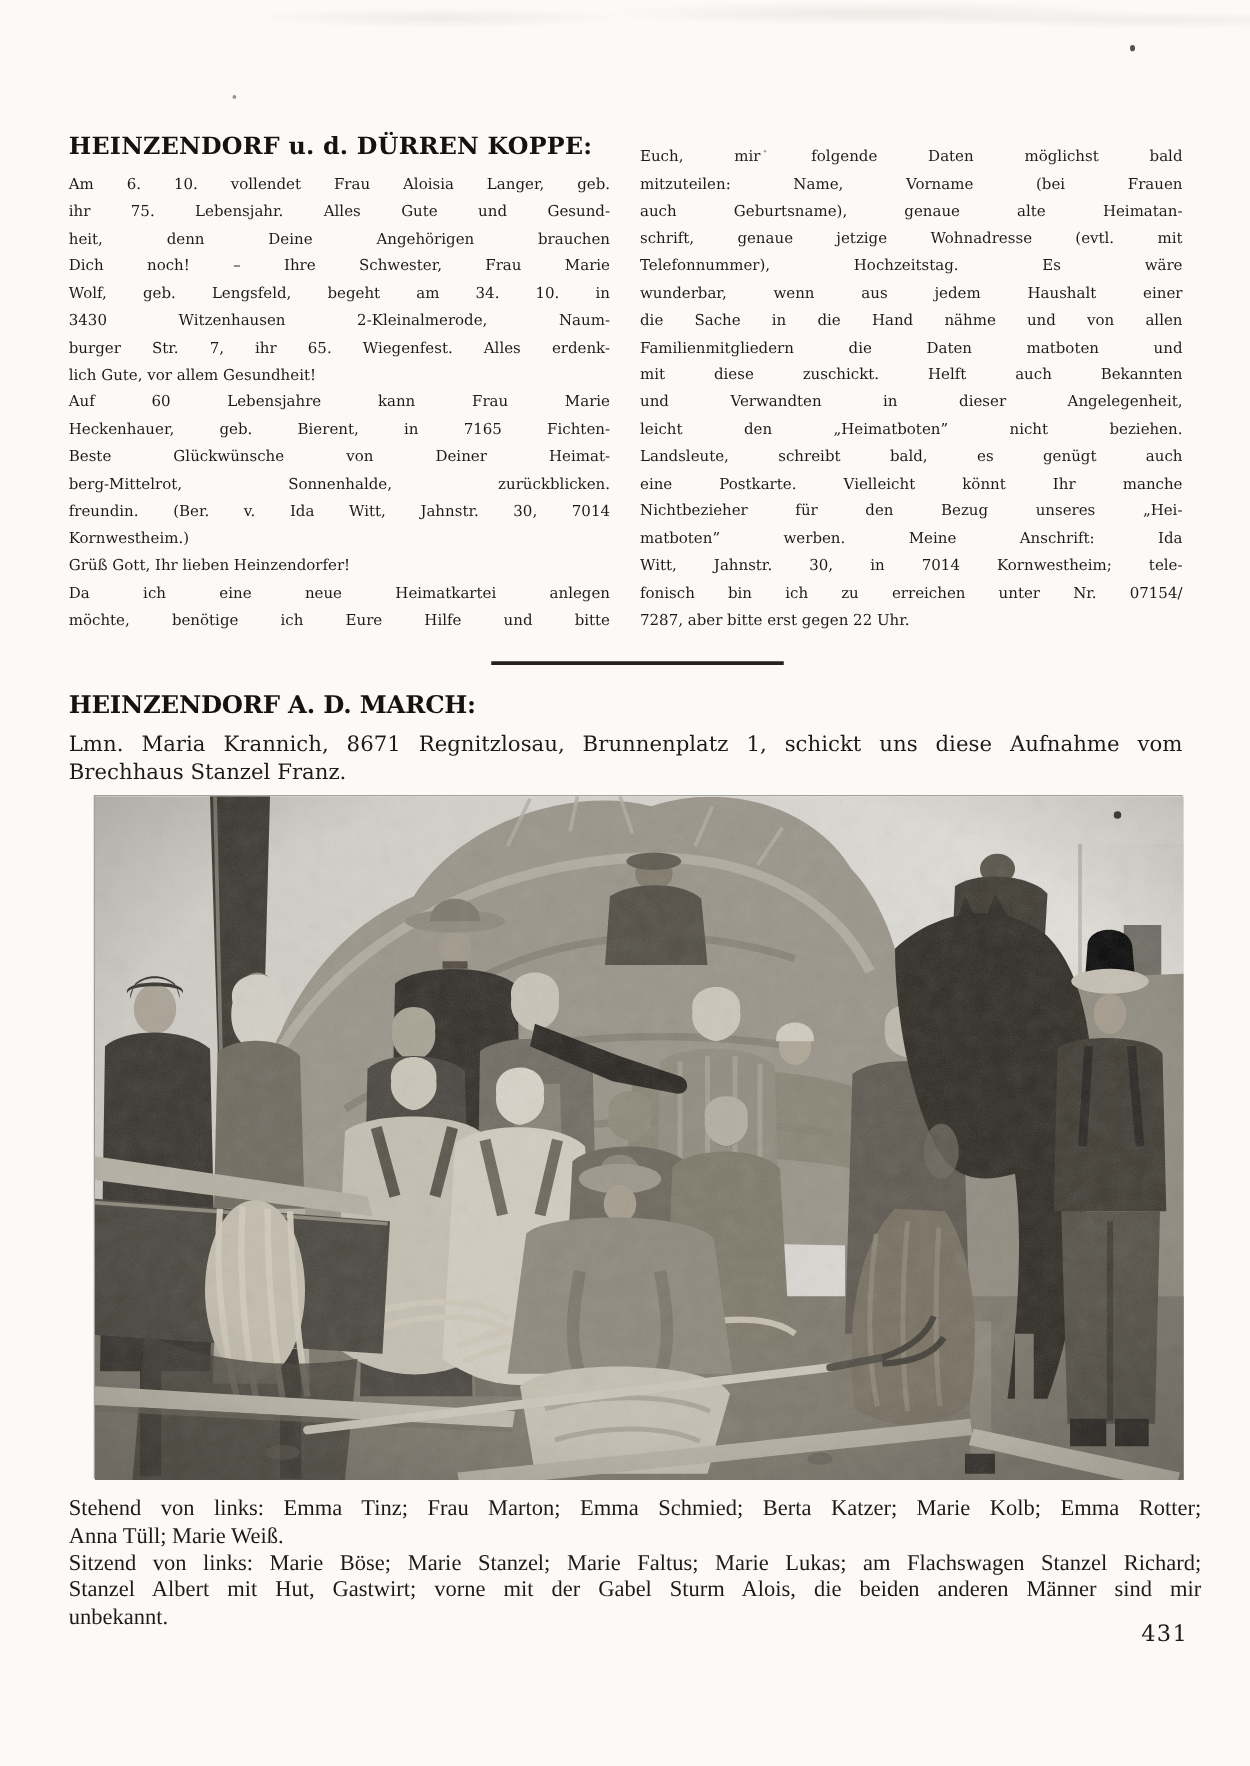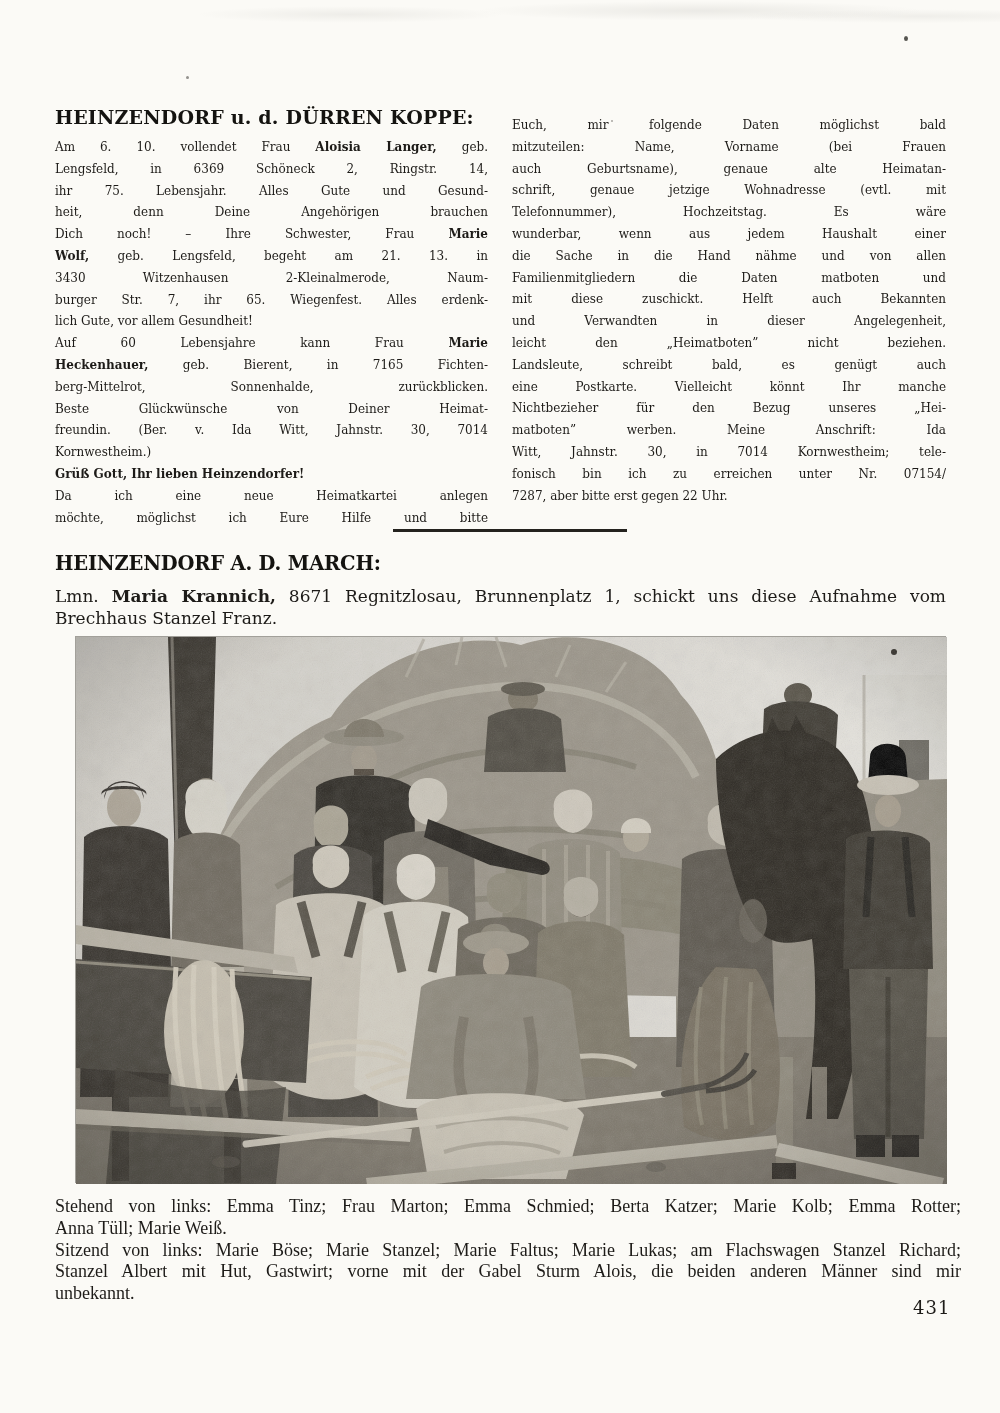--- a/index.html
+++ b/index.html
@@ -28,21 +28,21 @@
   .textcol { position:absolute; font-size:12px; }
   .tline {
     line-height:21.8px; height:21.8px; overflow:visible; white-space:nowrap;
     text-align:justify; text-align-last:justify;
   }
   .tline.end { text-align-last:left; }
   
   .tline::after { content:""; display:inline-block; width:100%; }
   .tline.end::after { display:none; }
   .tline { white-space:normal; } 
-  .b { font-weight:700; }
+  .b { font-weight:400; }
 
   .divider { position:absolute; background:#24221e; }
 
   .intro { font-size:17px; }
   .intro .tline { line-height:22px; height:22px; }
 
   .caption { font-family:Liberation Serif, serif; font-size:18px; }
   .caption .tline { line-height:21.8px; height:21.8px; }
 
   figure.photo {
@@ -60,37 +60,36 @@
 
   <div class="scan-band"></div>
   <div class="speck" style="left:904px;top:36px;width:4px;height:5px;opacity:.8;"></div>
   <div class="speck" style="left:186px;top:76px;width:3px;height:3px;opacity:.5;"></div>
   <div class="speck" style="left:611px;top:120px;width:2px;height:2px;opacity:.4;"></div>
 
   <h2 class="head" style="left:55px; top:106px;">HEINZENDORF u. d. DÜRREN KOPPE:</h2>
 
   <div class="textcol" style="left:55px; top:137px; width:433px;">
       <div class="tline"><span>Am 6. 10. vollendet Frau </span><span class="b">Aloisia Langer,</span><span> geb.</span></div>
-      <div class="tline"><span>Lengsfeld, in 6369 Schöneck 2, Ringstr. 14,</span></div>
       <div class="tline"><span>ihr 75. Lebensjahr. Alles Gute und Gesund-</span></div>
       <div class="tline"><span>heit, denn Deine Angehörigen brauchen</span></div>
       <div class="tline"><span>Dich noch! – Ihre Schwester, Frau </span><span class="b">Marie</span></div>
-      <div class="tline"><span class="b">Wolf,</span><span> geb. Lengsfeld, begeht am 21. 13. in</span></div>
+      <div class="tline"><span class="b">Wolf,</span><span> geb. Lengsfeld, begeht am 34. 10. in</span></div>
       <div class="tline"><span>3430 Witzenhausen 2-Kleinalmerode, Naum-</span></div>
       <div class="tline"><span>burger Str. 7, ihr 65. Wiegenfest. Alles erdenk-</span></div>
       <div class="tline end"><span>lich Gute, vor allem Gesundheit!</span></div>
       <div class="tline"><span>Auf 60 Lebensjahre kann Frau </span><span class="b">Marie</span></div>
       <div class="tline"><span class="b">Heckenhauer,</span><span> geb. Bierent, in 7165 Fichten-</span></div>
+      <div class="tline"><span>Beste Glückwünsche von Deiner Heimat-</span></div>
       <div class="tline"><span>berg-Mittelrot, Sonnenhalde, zurückblicken.</span></div>
-      <div class="tline"><span>Beste Glückwünsche von Deiner Heimat-</span></div>
       <div class="tline"><span>freundin. (Ber. v. Ida Witt, Jahnstr. 30, 7014</span></div>
       <div class="tline end"><span>Kornwestheim.)</span></div>
       <div class="tline end"><span class="b">Grüß Gott, Ihr lieben Heinzendorfer!</span></div>
       <div class="tline"><span>Da ich eine neue Heimatkartei anlegen</span></div>
-      <div class="tline"><span>möchte, möglichst ich Eure Hilfe und bitte</span></div>
+      <div class="tline"><span>möchte, benötige ich Eure Hilfe und bitte</span></div>
     </div>
 
   <div class="textcol" style="left:512px; top:115px; width:434px;">
       <div class="tline"><span>Euch, mir folgende Daten möglichst bald</span></div>
       <div class="tline"><span>mitzuteilen: Name, Vorname (bei Frauen</span></div>
       <div class="tline"><span>auch Geburtsname), genaue alte Heimatan-</span></div>
       <div class="tline"><span>schrift, genaue jetzige Wohnadresse (evtl. mit</span></div>
       <div class="tline"><span>Telefonnummer), Hochzeitstag. Es wäre</span></div>
       <div class="tline"><span>wunderbar, wenn aus jedem Haushalt einer</span></div>
       <div class="tline"><span>die Sache in die Hand nähme und von allen</span></div>

